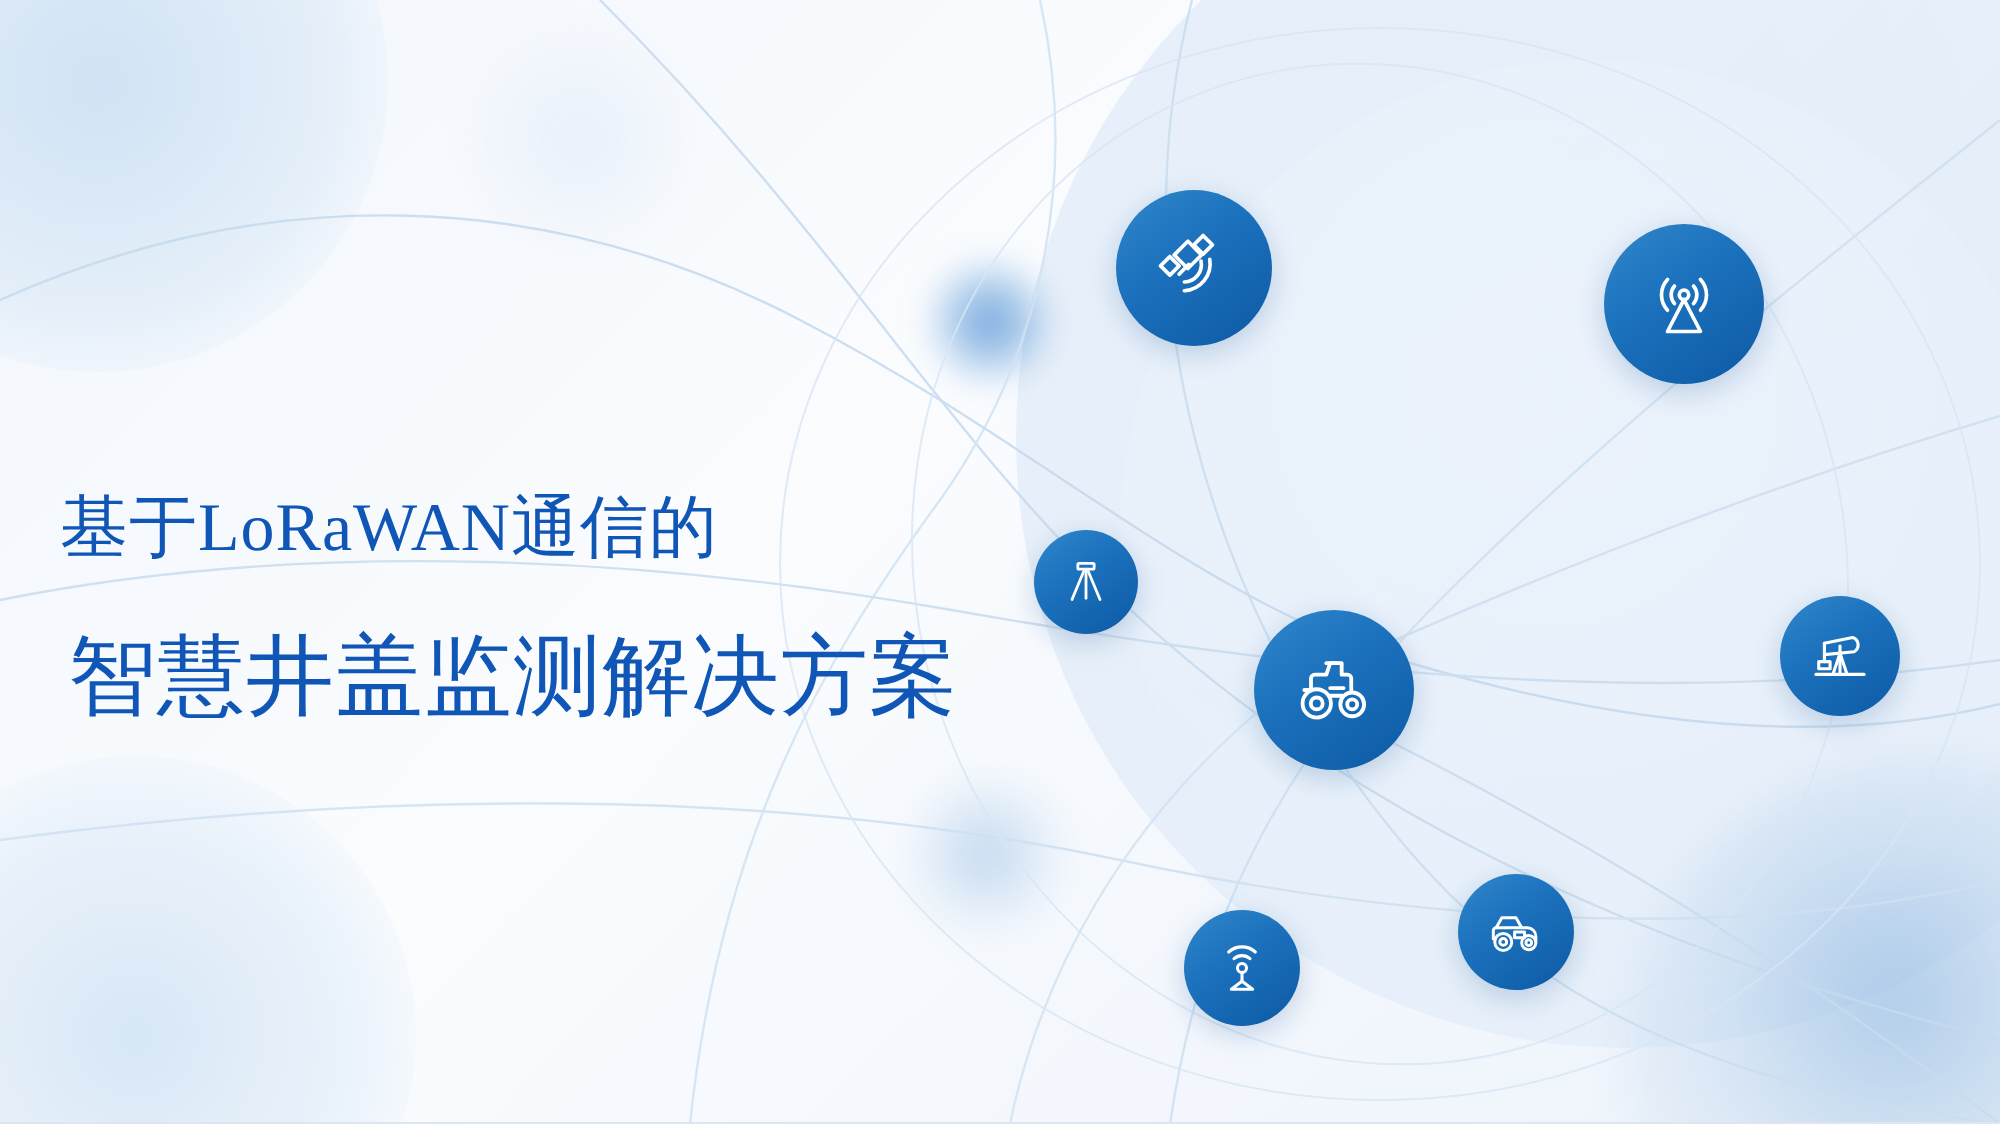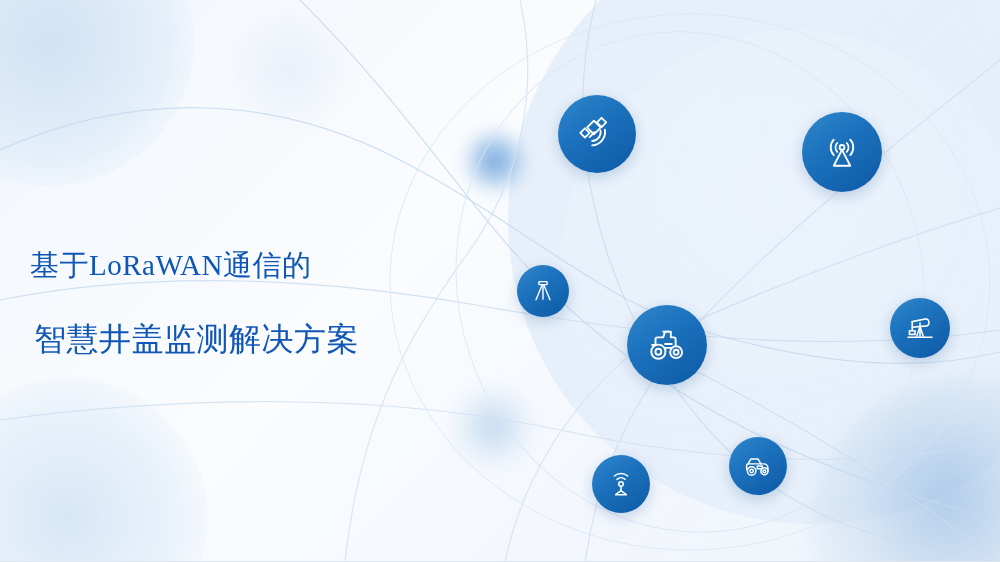--- a/index.html
+++ b/index.html
@@ -101,31 +101,31 @@
 
   
   .title-block {
     position: absolute;
     left: 30px;
     top: 228px;
     width: 560px;
   }
   .title-line {
     color: #0f56b6;
-    font-size: 29px;
+    font-size: 34px;
     line-height: 74px;
     letter-spacing: 0.5px;
     white-space: nowrap;
     font-family: "Liberation Serif", "DejaVu Serif", serif;
     font-weight: 400;
   }
   .title-line.l2 {
     padding-left: 4px;
     font-family: "Liberation Sans", sans-serif;
-    font-size: 32px;
+    font-size: 44px;
   }
 </style>
 </head>
 <body>
 
 <div id="slide">
 
   <div class="bg-base"></div>
   <div class="globe"></div>
   <div class="globe2"></div>

